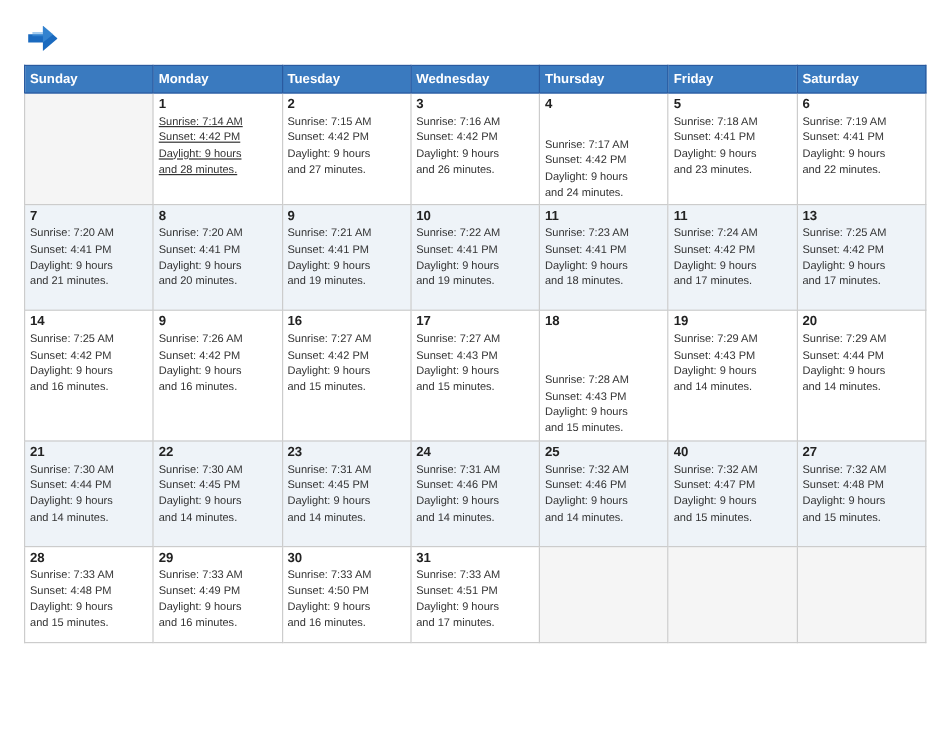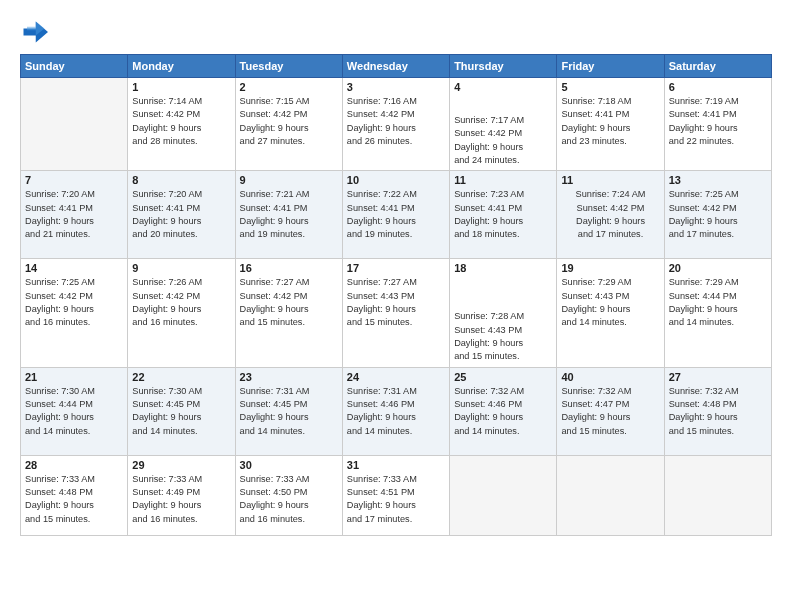--- a/index.html
+++ b/index.html
@@ -129,21 +129,21 @@
           <th>Thursday</th>
           <th>Friday</th>
           <th>Saturday</th>
         </tr>
     </thead>
     <tbody id="calendar-body">
     <tr>
           <td class="empty"></td>
           <td>
             <span class="day-num">1</span>
-            <div class="day-info" style="white-space: pre-line;">Sunrise: 7:14 AM
+            <div class="day-info" style="white-space: pre-line; text-decoration: underline;">Sunrise: 7:14 AM
 Sunset: 4:42 PM
 Daylight: 9 hours
 and 28 minutes.</div>
           </td>
           <td>
             <span class="day-num">2</span>
             <div class="day-info" style="white-space: pre-line;">Sunrise: 7:15 AM
 Sunset: 4:42 PM
 Daylight: 9 hours
 and 27 minutes.</div>
@@ -208,21 +208,21 @@
           </td>
           <td>
             <span class="day-num">11</span>
             <div class="day-info" style="white-space: pre-line;">Sunrise: 7:23 AM
 Sunset: 4:41 PM
 Daylight: 9 hours
 and 18 minutes.</div>
           </td>
           <td>
             <span class="day-num">11</span>
-            <div class="day-info" style="white-space: pre-line; text-align: center;">Sunrise: 7:24 AM
+            <div class="day-info" style="white-space: pre-line;">Sunrise: 7:24 AM
 Sunset: 4:42 PM
 Daylight: 9 hours
 and 17 minutes.</div>
           </td>
           <td>
             <span class="day-num">13</span>
             <div class="day-info" style="white-space: pre-line;">Sunrise: 7:25 AM
 Sunset: 4:42 PM
 Daylight: 9 hours
 and 17 minutes.</div>

